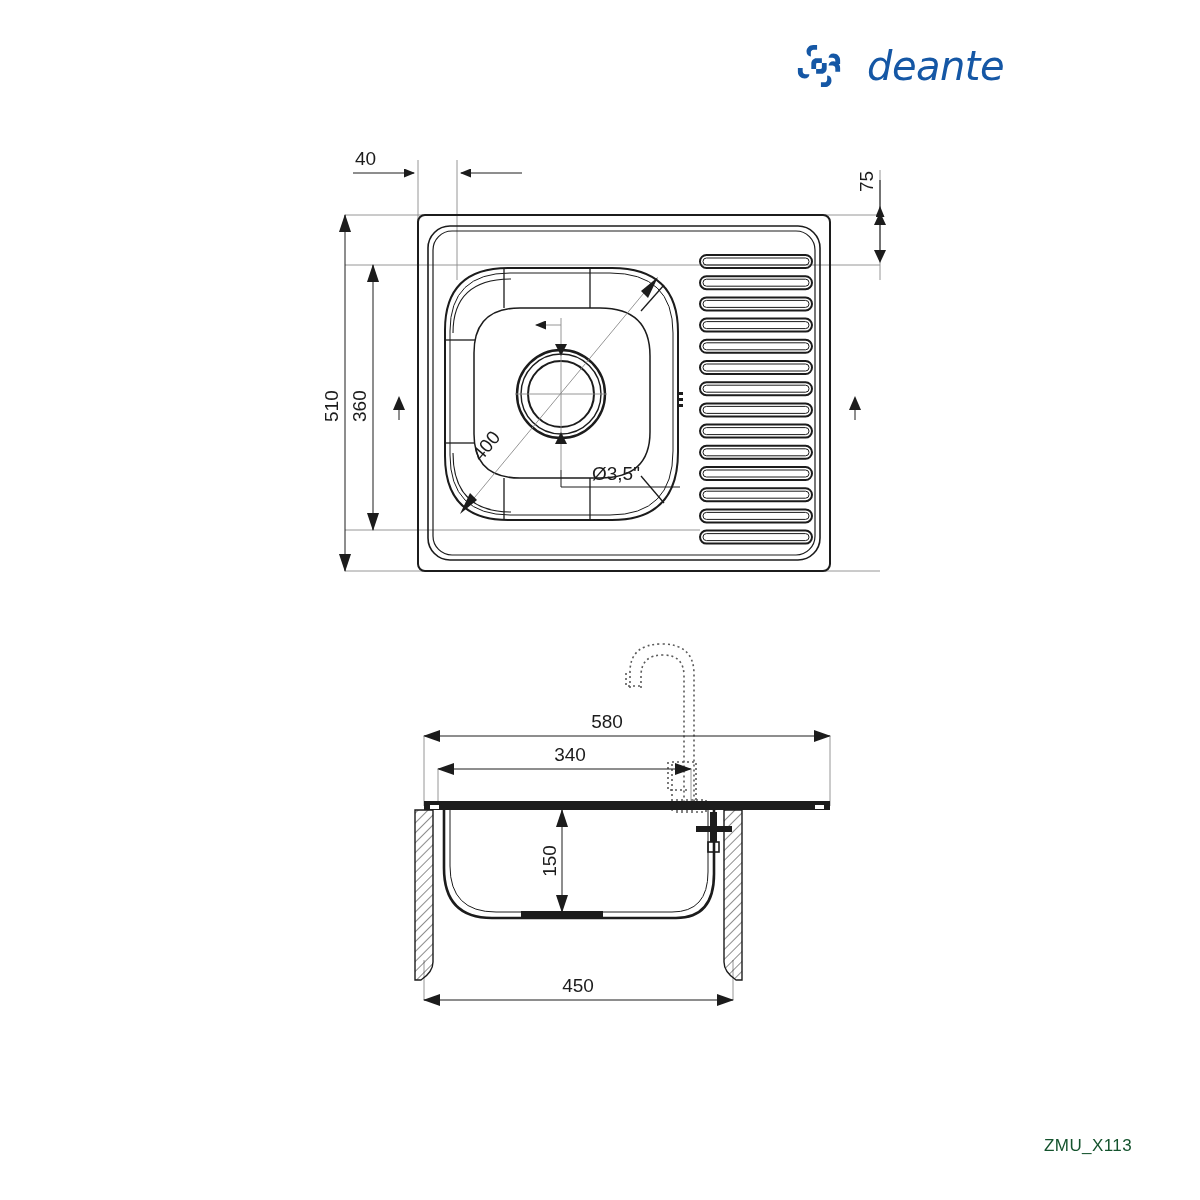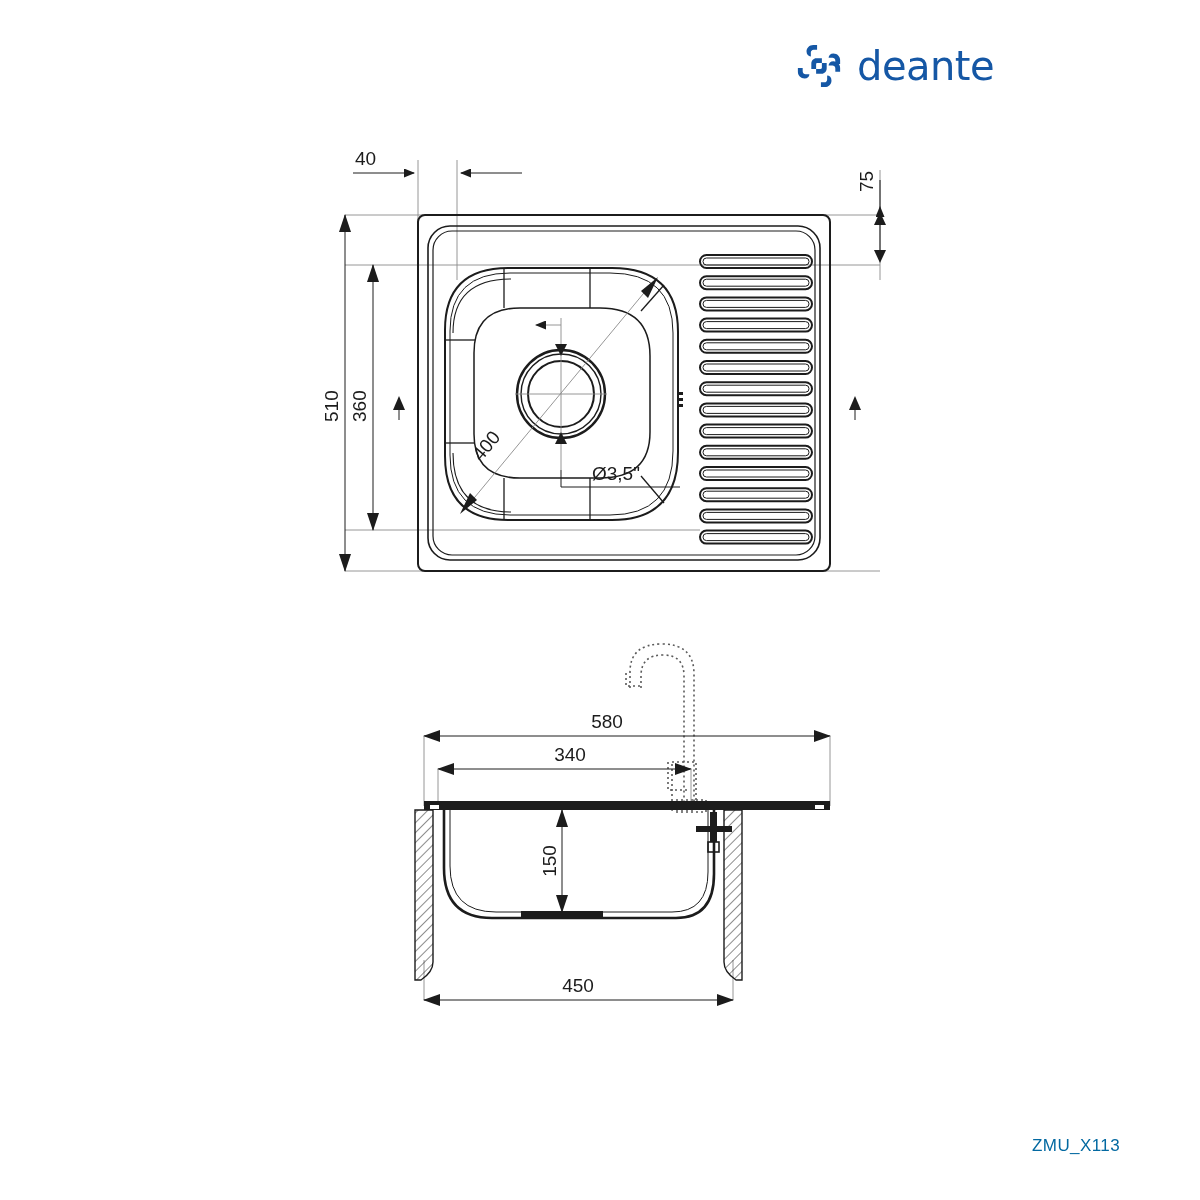--- a/index.html
+++ b/index.html
@@ -21,42 +21,43 @@
     height: 1200px;
   }
   .brand {
     position: absolute;
     left: 795px;
     top: 35px;
     width: 200px;
     height: 62px;
     display: flex;
     align-items: center;
-    gap: 14px;
+    gap: 24px;
+    font-style: italic;
   }
   .brand-mark {
     width: 48px;
     height: 48px;
     flex: none;
   }
   .brand-word {
     font-family: "DejaVu Sans", sans-serif;
     font-size: 40px;
     font-weight: 400;
     letter-spacing: -0.5px;
     line-height: 1;
     color: #1557a5;
   }
   .code {
     position: absolute;
-    right: 80px;
+    right: 68px;
     top: 1136px;
     font-family: "Liberation Sans", sans-serif;
     font-size: 17px;
-    color: #0369a1;
+    color: #14532d;
     letter-spacing: 0.4px;
   }
   svg text {
     font-family: "Liberation Sans", sans-serif;
     fill: #1c1c1c;
   }
   .dim-txt { font-size: 19px; }
 </style>
 </head>
 <body>

